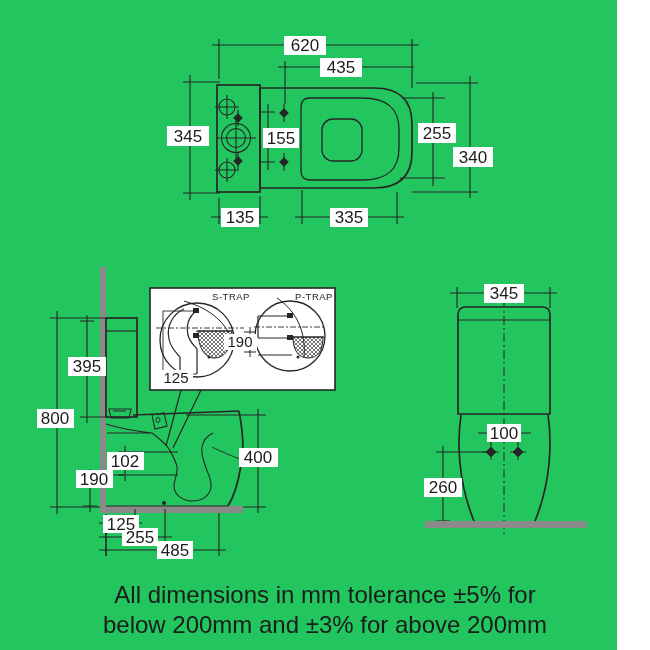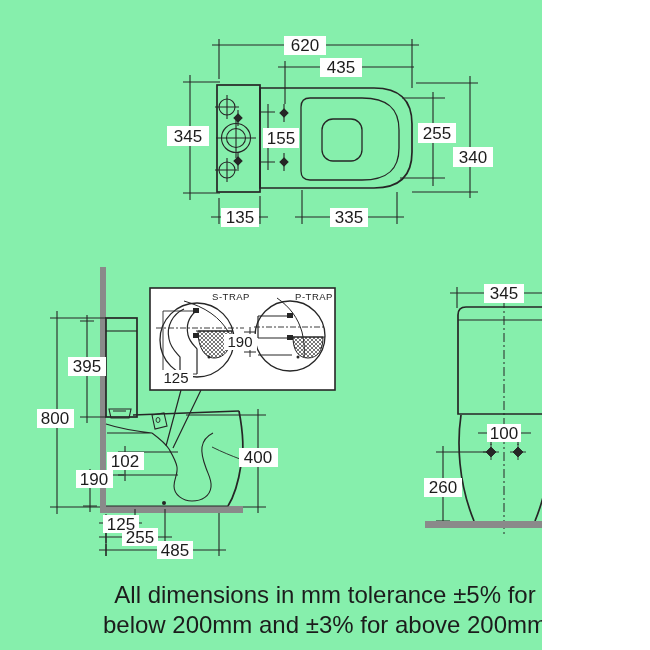--- a/index.html
+++ b/index.html
@@ -1,17 +1,17 @@
 <!DOCTYPE html>
 <html><head>
 <meta charset="utf-8">
 <style>
   html,body{margin:0;padding:0;background:#fff;}
   .sheet{
-    position:relative;width:542px;height:650px;background:#86efac;
+    position:relative;width:617px;height:650px;background:#22c55e;
     font-family:"Liberation Sans", sans-serif;
     overflow:hidden;
   }
   svg text{
     font-family:"Liberation Sans", sans-serif;
     fill:#1c1c1c;
   }
   .dim{font-size:17px;}
   .dim-small{font-size:15px;}
   .trap-label{font-size:9.5px;letter-spacing:0.5px;}

